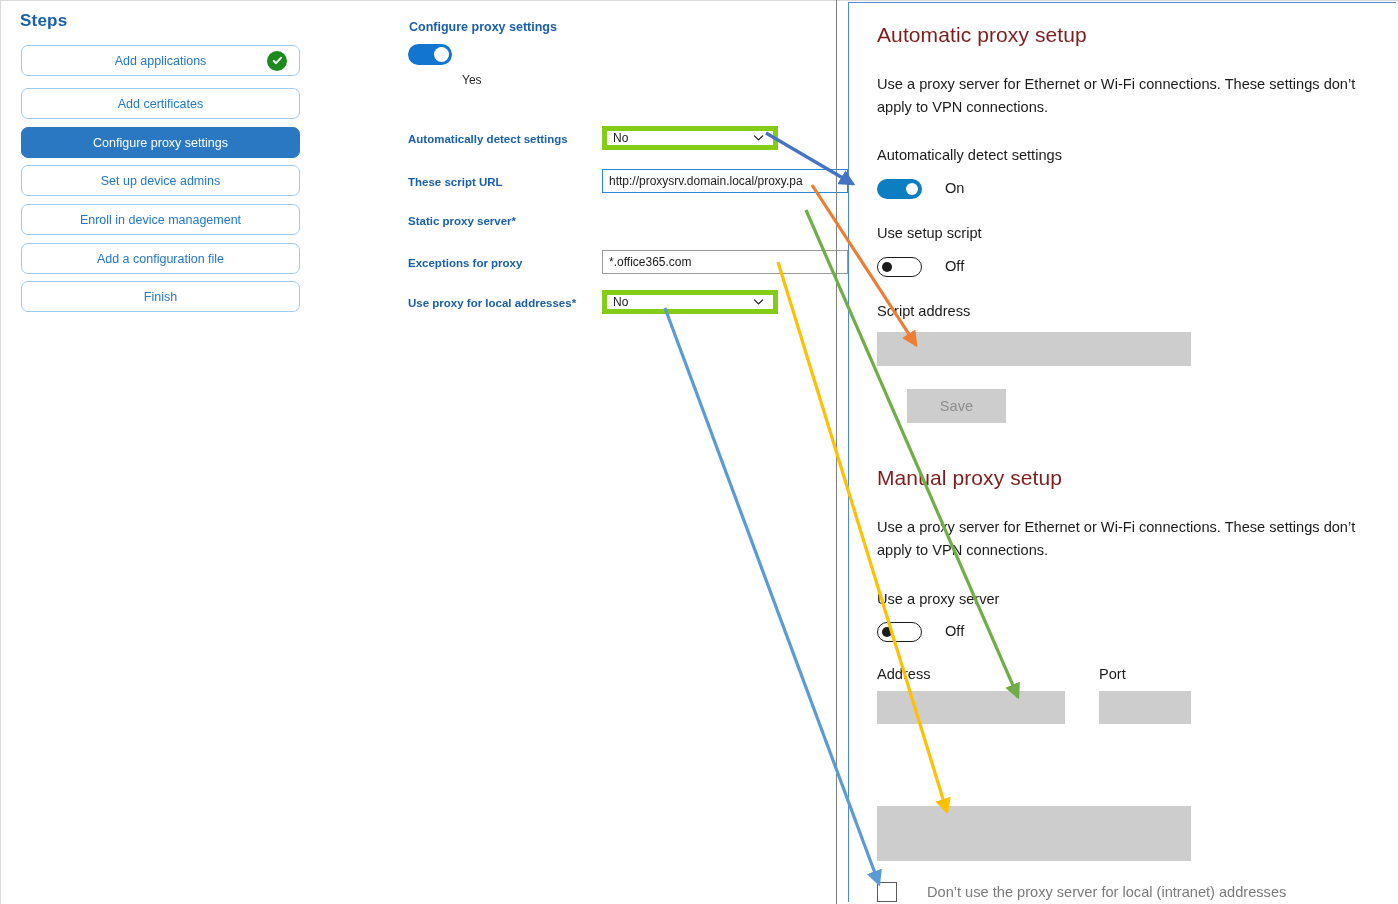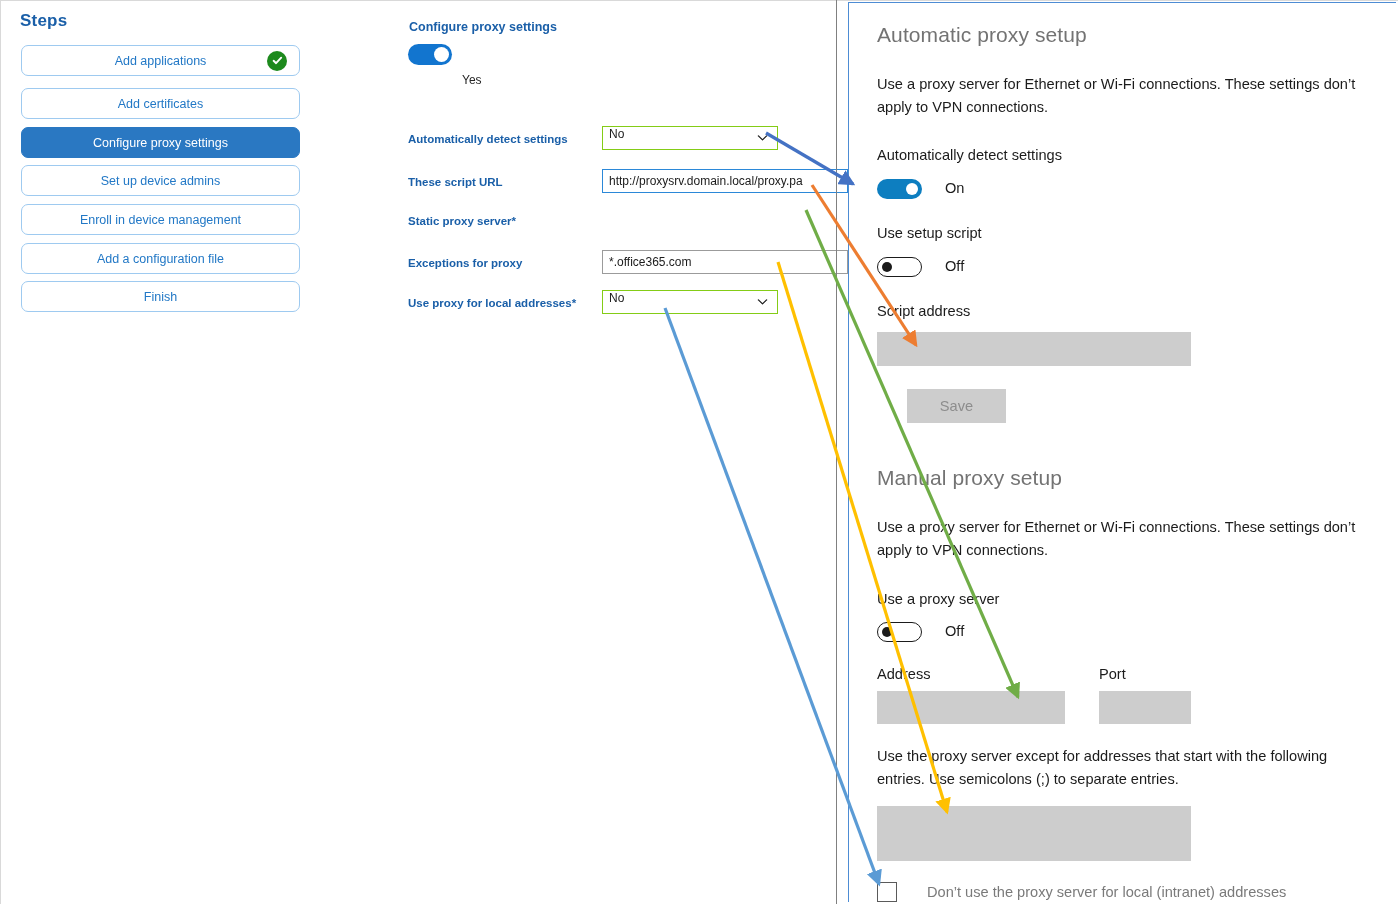--- a/index.html
+++ b/index.html
@@ -68,41 +68,41 @@
     position:absolute;left:272px;
     height:24px;box-sizing:border-box;
     border:1px solid #9b9b9b;background:#fff;
     font-size:12px;color:#1b1b1b;
     padding:0 6px;display:flex;align-items:center;
     font-family:"Liberation Sans", sans-serif;
   }
   .f-input.focused{border:1.5px solid #2b88d8;}
   .f-select{
     position:absolute;left:272px;width:176px;height:24px;
-    box-sizing:border-box;border:1px solid #84cc16;background:#fff;
+    box-sizing:border-box;border:5px solid #84cc16;background:#fff;
     font-size:12px;color:#1b1b1b;padding:0 6px;
-    display:flex;align-items:flex-start;cursor:pointer;
+    display:flex;align-items:flex-end;cursor:pointer;
   }
   .f-select .chev{
     position:absolute;right:9px;top:50%;transform:translateY(-50%);
     width:11px;height:11px;
   }
   .f-text{position:absolute;left:272px;width:246px;}
 
   
   .divider-dark{position:absolute;left:836px;top:0;width:1px;height:904px;background:#808080;}
 
   
   .win-pane{
     position:absolute;left:848px;top:2px;width:548px;height:900px;
     border:1.5px solid #4d8cd4;border-right:none;border-bottom:none;
     box-sizing:border-box;background:#fff;overflow:hidden;
   }
   .w-h1{
-    position:absolute;left:28px;font-size:21px;color:#737373;font-weight:normal;
+    position:absolute;left:28px;font-size:21px;color:#7f1d1d;font-weight:normal;
     letter-spacing:.1px;
   }
   .w-p{
     position:absolute;left:28px;width:498px;
     font-size:14.6px;color:#1b1b1b;line-height:23px;
   }
   .w-lbl{
     position:absolute;left:28px;font-size:14.6px;color:#1b1b1b;
   }
   .w-toggle{
@@ -243,21 +243,20 @@
         <span class="k"></span>
       </div>
    <div class="w-tgl-text" style="left:96px;top:620px">Off</div>
 
    <div class="w-lbl" style="top:663px">Address</div>
    <div class="w-box" style="left:28px;top:688px;width:188px;height:33px"></div>
 
    <div class="w-lbl" style="left:250px;top:663px">Port</div>
    <div class="w-box" style="left:250px;top:688px;width:92px;height:33px"></div>
 
-   <div class="w-p" style="top:742px">Use the proxy server except for addresses that start with the following entries. Use semicolons (;) to separate entries.</div>
 
    <div class="w-box" style="left:28px;top:803px;width:314px;height:55px"></div>
 
    <div class="w-check" style="left:28px;top:879px"></div>
    <div class="w-check-lbl" style="left:78px;top:881px">Don’t use the proxy server for local (intranet) addresses</div>
  </div>
 
  <svg class="arrows" viewBox="0 0 1398 904">
    <defs>
      <marker id="ah-blue" markerWidth="5" markerHeight="5" refX="4.2" refY="2.5" orient="auto">

